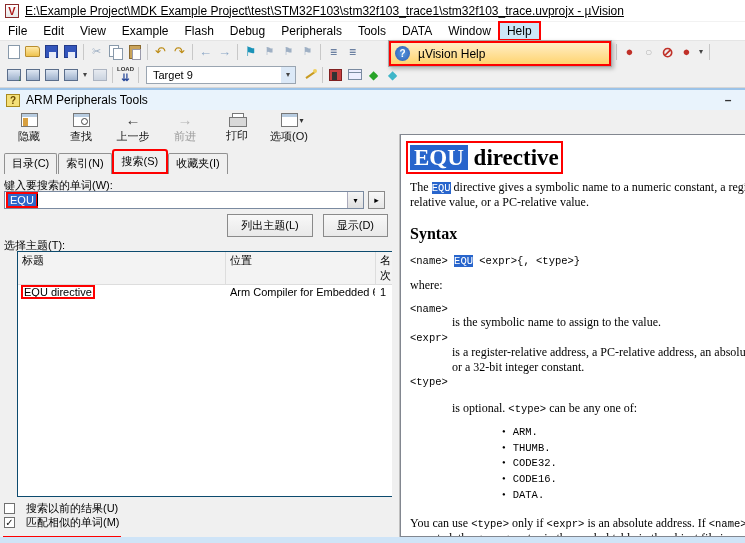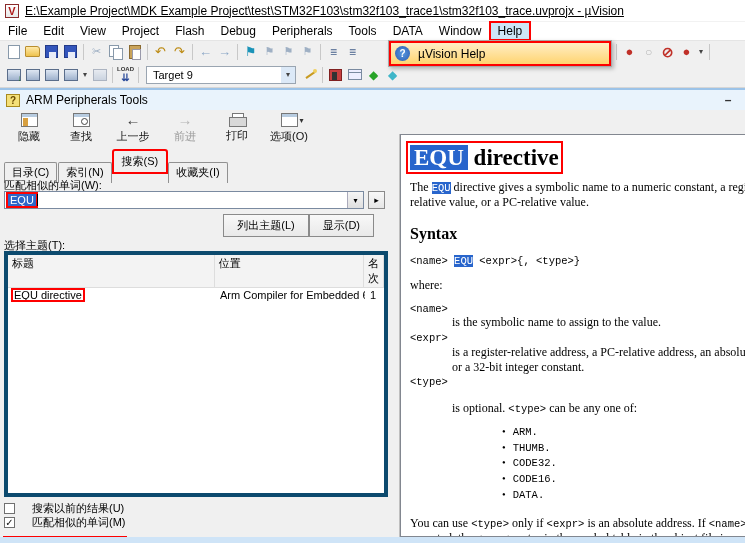--- a/index.html
+++ b/index.html
@@ -78,41 +78,41 @@
   .win-ico.opt::after { content:"▾"; position:absolute; right:-7px; top:2px; font-size:8px; color:#333; }
   .arrow-g { font-size:15px; font-weight:bold; color:#3a3a3a; line-height:14px; }
   .arrow-g.dim { color:#b5b5b5; }
   .print-ico { width:17px; height:13px; position:relative; }
   .print-ico::before { content:""; position:absolute; left:3px; top:0; width:10px; height:5px; background:#fff; border:1px solid #777; }
   .print-ico::after { content:""; position:absolute; left:0; top:4px; width:16px; height:8px; background:#d8d8d8; border:1px solid #777; }
 
   
   .left-pane { position:absolute; left:0; top:62px; width:392px; bottom:6px; }
   .tabs { position:absolute; left:4px; top:0; height:21px; display:flex; align-items:flex-end; }
-  .tab { padding:2px 7px 3px; border:1px solid #919191; border-bottom:none; border-radius:2px 2px 0 0; background:#f0f0f0; margin-right:1px; font-size:11px; position:relative; top:10px; }
+  .tab { padding:2px 7px 3px; border:1px solid #919191; border-bottom:none; border-radius:2px 2px 0 0; background:#f0f0f0; margin-right:1px; font-size:11px; position:relative; top:1px; }
   .tab.active { padding:3px 8px 4px; top:0; outline:2px solid #fe0000; outline-offset:-1px; z-index:2; }
   .search-label { position:absolute; left:4px; top:26px; font-size:11px; }
   .combo { position:absolute; left:4px; top:39px; width:360px; height:18px; background:#fff; border:1px solid #7a8aa0; display:flex; align-items:center; padding-left:3px; font-size:11px; }
   .combo .val { background:#2e66c9; color:#fff; padding:0 2px; outline:2px solid #fe0000; outline-offset:0px; }
   .combo .caret { width:1px; height:12px; background:#000; margin-left:1px; }
   .combo .dd-btn { margin-left:auto; width:16px; height:16px; background:linear-gradient(#f5f5f5,#dfdfdf); border-left:1px solid #aab; display:flex; align-items:center; justify-content:center; font-size:8px; }
   .more-btn { position:absolute; left:368px; top:39px; width:17px; height:18px; border:1px solid #8a8a8a; background:linear-gradient(#f8f8f8,#e6e6e6); font-size:9px; display:flex; align-items:center; justify-content:center; }
-  .btn-row { position:absolute; right:18px; top:62px; display:flex; }
+  .btn-row { position:absolute; right:4px; top:62px; display:flex; gap:10px; }
   .btn { border:1px solid #8a8a8a; background:linear-gradient(#f8f8f8,#e9e9e9); font-size:11px; padding:3px 13px; }
   .topics-row { position:absolute; left:4px; right:4px; top:86px; display:flex; font-size:11px;flex-direction:column; }
   .topics-row .found { margin-left:auto; margin-right:58px; }
-  .results { position:absolute; left:4px; top:99px; width:384px; height:246px; background:#fff; border:4px solid #0c4a6e; font-size:11px; display:flex; flex-direction:column; }
+  .results { position:absolute; left:17px; top:99px; width:384px; height:246px; background:#fff; border:1px solid #0c4a6e; font-size:11px; display:flex; flex-direction:column; }
   .r-head { display:flex; background:#f3f3f3; }
   .th { padding:1px 4px; border-right:1px solid #ddd; border-bottom:1px solid #ddd; }
   .td { padding:1px 4px; border-right:1px solid transparent; white-space:nowrap; overflow:hidden; }
   .c1 { width:208px; } .c2 { width:150px; } .c3 { flex:1; }
   .r-row { display:flex; }
   .r-row .annot { outline:2px solid #fe0000; outline-offset:-1px; padding:0 2px; }
   .checks { position:absolute; left:4px; top:349px; font-size:11px; }
-  .check-row { display:flex; align-items:center; gap:17px; height:14px; margin-bottom:0; }
+  .check-row { display:flex; align-items:center; gap:11px; height:14px; margin-bottom:0; }
   .cb { width:11px; height:11px; border:1px solid #707070; background:#fff; font-size:10px; line-height:9px; text-align:center; color:#111; }
   .cb.checked::before { content:"✓"; }
   .check-row.annot { outline:2px solid #fe0000; outline-offset:-1px; padding-right:3px;margin-top:8px; }
 
   
   .splitter { position:absolute; left:392px; top:44px; width:8px; bottom:6px; background:#f0f0f0; border-right:1px solid #bfbfbf; }
   .right-pane { position:absolute; left:400px; top:44px; right:0; bottom:6px; background:#fff; border:1px solid #828790; border-right:none; overflow:hidden; }
   .doc { width:402px; padding:6px 0 0 9px; font-family:"Liberation Serif",serif; font-size:12px; line-height:1.22; }
   .doc h1 { display:inline-block; font-size:23px; font-weight:bold; outline:2px solid #fe0000; outline-offset:2px; margin:4px 0 10px 0; line-height:1.1; }
   .doc h1 .seg-hl { padding:0 4px; }
@@ -134,21 +134,21 @@
 
 <div class="titlebar">
   <span class="app-icon">V</span>
   <span class="title-text">E:\Example Project\MDK Example Project\test\STM32F103\stm32f103_trace1\stm32f103_trace.uvprojx - µVision</span>
 </div>
 
 <div class="menubar">
   <span class="menu-item">File</span>
   <span class="menu-item">Edit</span>
   <span class="menu-item">View</span>
-  <span class="menu-item">Project</span>
+  <span class="menu-item">Example</span>
   <span class="menu-item">Flash</span>
   <span class="menu-item">Debug</span>
   <span class="menu-item">Peripherals</span>
   <span class="menu-item">Tools</span>
   <span class="menu-item">DATA</span>
   <span class="menu-item">Window</span>
   <span class="menu-item hot">Help</span>
 </div>
 
 <div class="toolbar tb1">
@@ -288,21 +288,21 @@
   </div>
 
   <div class="left-pane">
     <div class="tabs">
       <span class="tab">目录(C)</span>
       <span class="tab">索引(N)</span>
       <span class="tab active">搜索(S)</span>
       <span class="tab">收藏夹(I)</span>
     </div>
 
-    <div class="search-label">匹配相似的单词(W):</div>
+    <div class="search-label">键入要搜索的单词(W):</div>
 
     <div class="combo">
       <span class="val">EQU</span>
       <span class="caret"></span>
       <span class="dd-btn">▾</span>
     </div>
     <div class="more-btn">▸</div>
 
     <div class="btn-row">
       <button class="btn">列出主题(L)</button>

